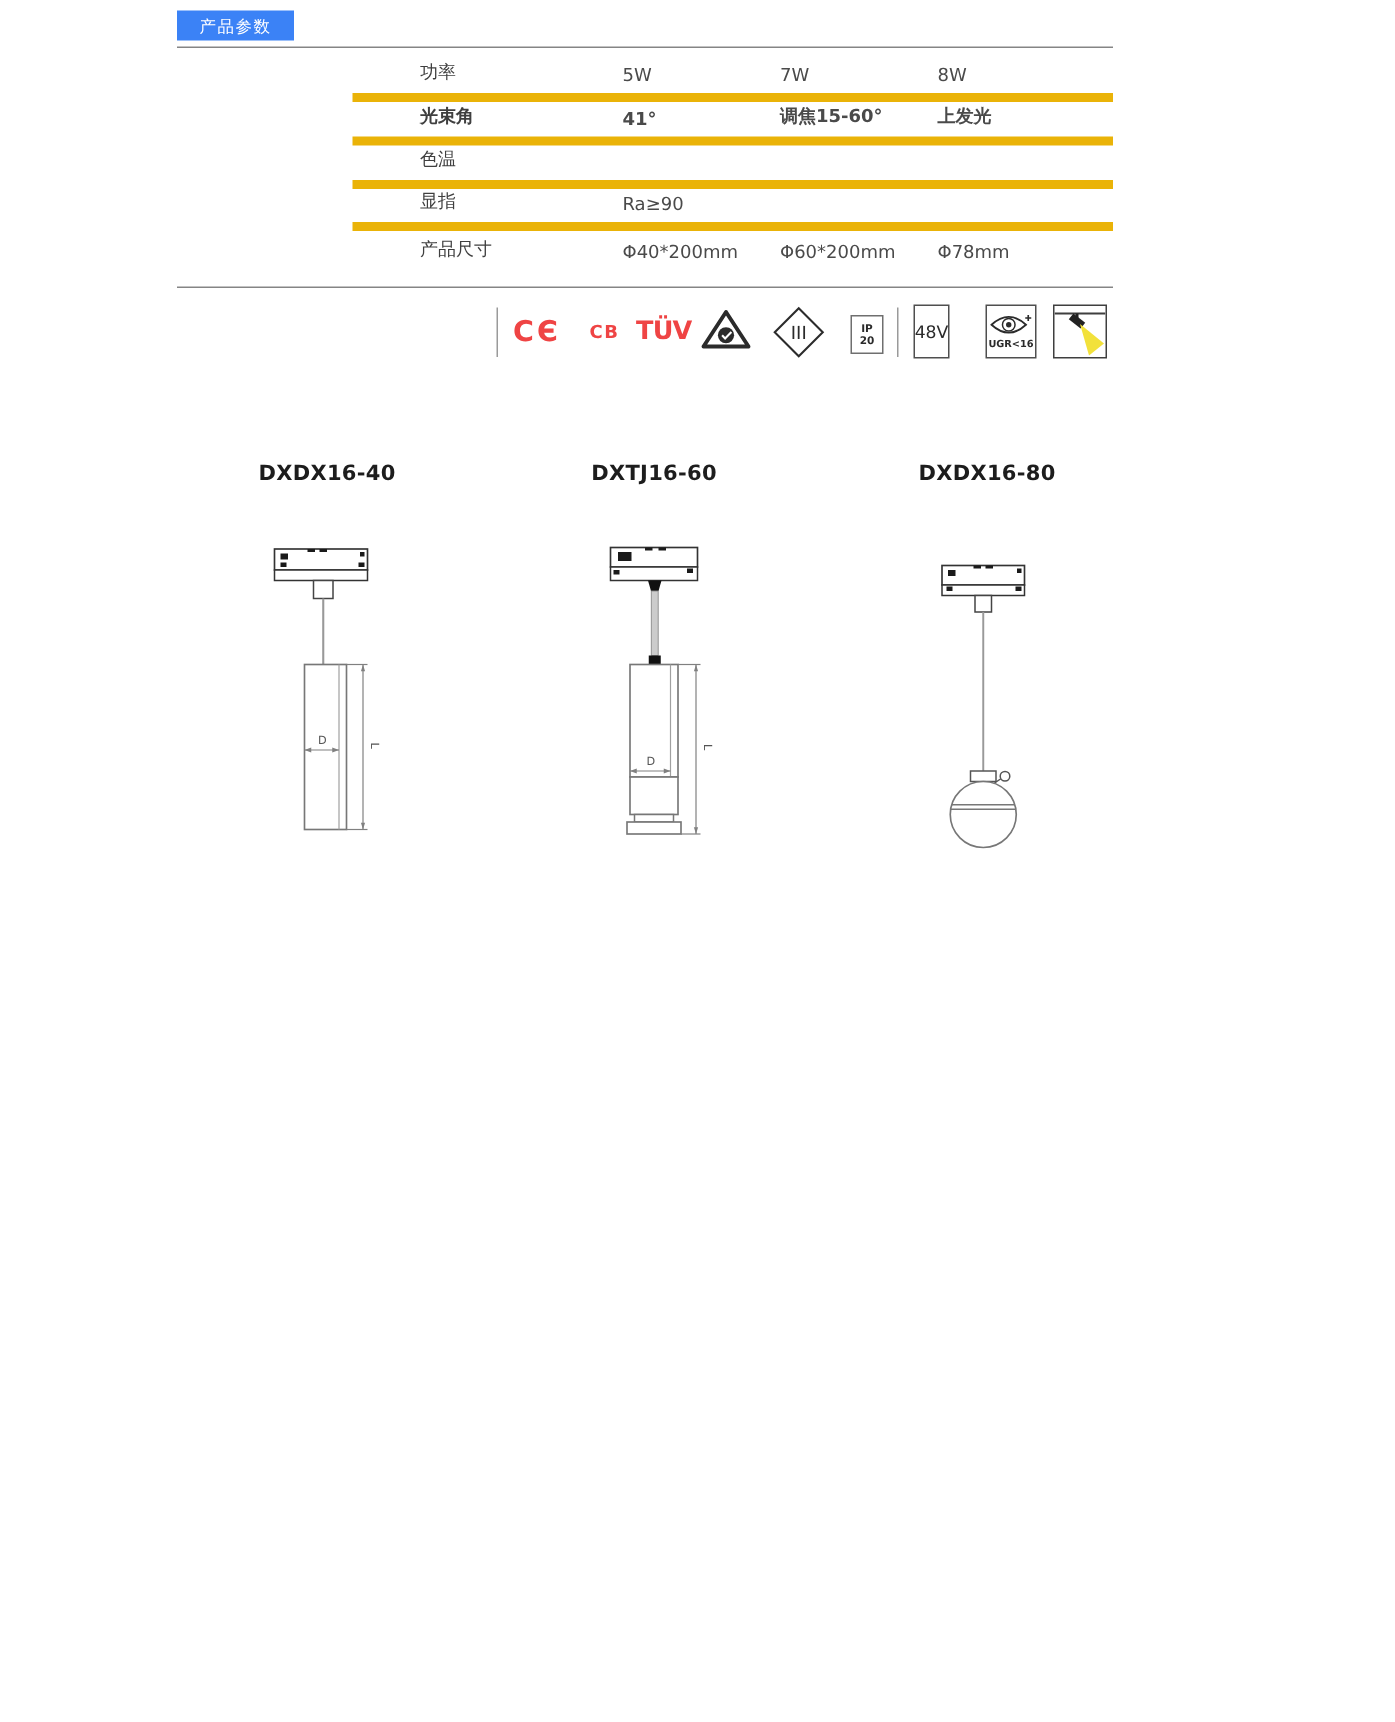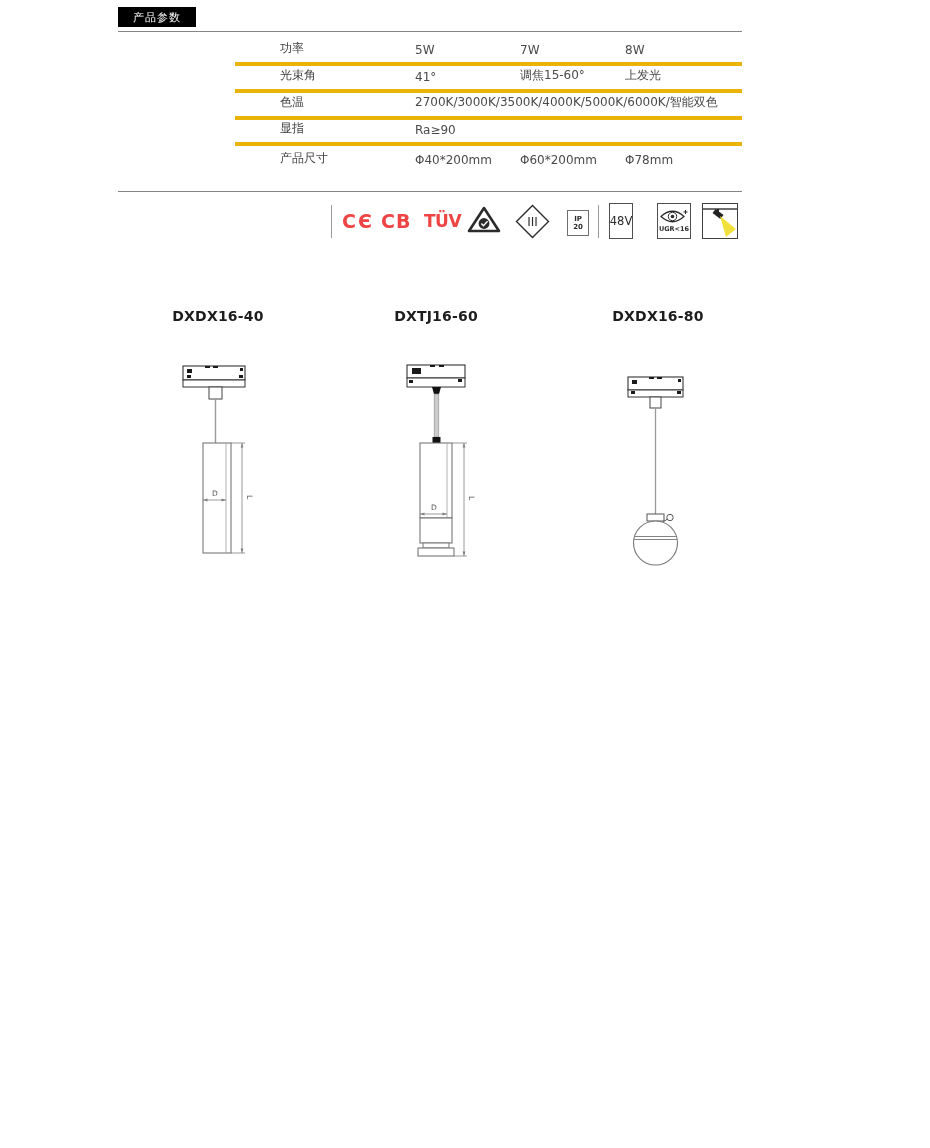--- a/index.html
+++ b/index.html
@@ -4,41 +4,41 @@
 <style>
   html,body{margin:0;padding:0;}
   body{
     width:930px;height:1148px;position:relative;background:#ffffff;
     font-family:"DejaVu Sans","Liberation Sans",sans-serif;color:#4a4a4a;
     overflow:hidden;
   }
   .abs{position:absolute;}
   
   .badge{
-    left:118px;top:7px;width:78px;height:20px;background:#000000;color:#ffffff;
+    left:118px;top:7px;width:78px;height:20px;background:#3b82f6;color:#ffffff;
     font-size:11px;letter-spacing:1px;display:flex;align-items:center;justify-content:center;
   }
   .rule{height:0;border-top:1px solid #858585;}
   
   .spec{left:235px;top:31px;width:507px;}
-  .srow{position:relative;width:507px;border-bottom:4px solid #eab308;}
+  .srow{position:relative;width:507px;border-bottom:6px solid #eab308;}
   .srow.last{border-bottom:none;}
   .srow span{position:absolute;bottom:5px;white-space:nowrap;font-size:12px;color:#4a4a4a;}
   .srow .lab{left:45px;color:#3f3f3f;}
   .srow .v1{left:180px;}
   .srow .v2{left:285px;}
   .srow .v3{left:390px;}
-  .h1{height:31px;}.h2{height:23px;}.h3{height:23px;}
+  .h1{height:31px;}.h2{height:23px;font-weight:bold;}.h3{height:23px;}
   .h4{height:22px;}.h5{height:23px;}.h6{height:26px;}
   
   .vdiv{width:0;border-left:1px solid #9a9a9a;height:33px;top:205px;}
   .mark{top:203px;height:36px;display:flex;align-items:center;color:#ef4444;
         font-weight:bold;white-space:nowrap;}
   .ce{font-size:19px;letter-spacing:2px;}
-  .cb{font-size:19px;letter-spacing:1px;}
+  .cb{font-size:12px;letter-spacing:1px;margin-left:12px;}
   .tuv{font-size:17px;letter-spacing:-0.5px;}
   .cbox{border:1px solid #4f4f4f;background:#fff;box-sizing:border-box;
         display:flex;align-items:center;justify-content:center;flex-direction:column;}
   .ipbox{left:567px;top:210px;width:22px;height:26px;border:1px solid #6f6f6f;}
   .ipbox div{font-size:7px;font-weight:bold;line-height:8px;color:#2b2b2b;text-align:center;}
   .vbox{left:609px;top:203px;width:24px;height:36px;font-size:11.5px;color:#2b2b2b;font-weight:normal;}
   .ugrbox{left:657px;top:203px;width:34px;height:36px;justify-content:flex-start;padding-top:3px;}
   .ugrbox .ugrtxt{font-size:6.5px;color:#2b2b2b;letter-spacing:0;margin-top:1px;font-weight:bold;}
   .beambox{left:702px;top:203px;width:36px;height:36px;border:1px solid #3f3f3f;box-sizing:border-box;}
   
@@ -59,21 +59,20 @@
     <span class="v3">8W</span>
   </div>
   <div class="srow h2">
     <span class="lab">光束角</span>
     <span class="v1">41°</span>
     <span class="v2">调焦15-60°</span>
     <span class="v3">上发光</span>
   </div>
   <div class="srow h3">
     <span class="lab">色温</span>
-    <span class="v1">2700K/3000K/3500K/4000K/5000K/6000K/智能双色</span>
   </div>
   <div class="srow h4">
     <span class="lab">显指</span>
     <span class="v1">Ra≥90</span>
   </div>
   <div class="srow h6 last">
     <span class="lab">产品尺寸</span>
     <span class="v1">Φ40*200mm</span>
     <span class="v2">Φ60*200mm</span>
     <span class="v3">Φ78mm</span>

